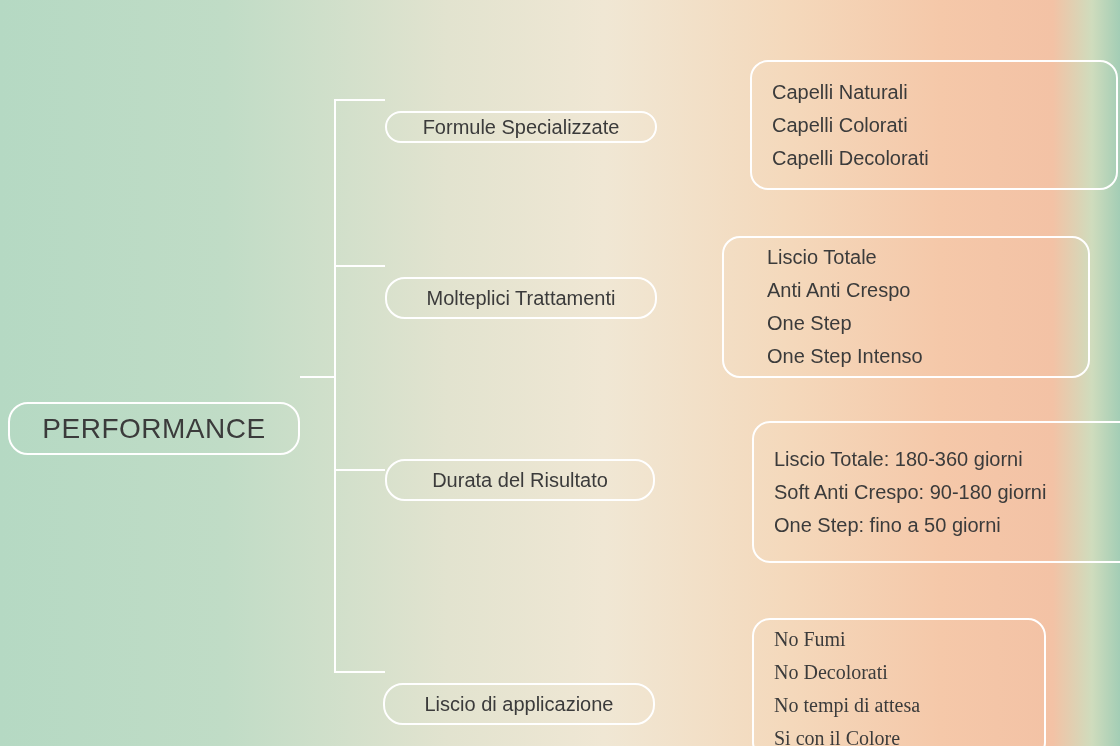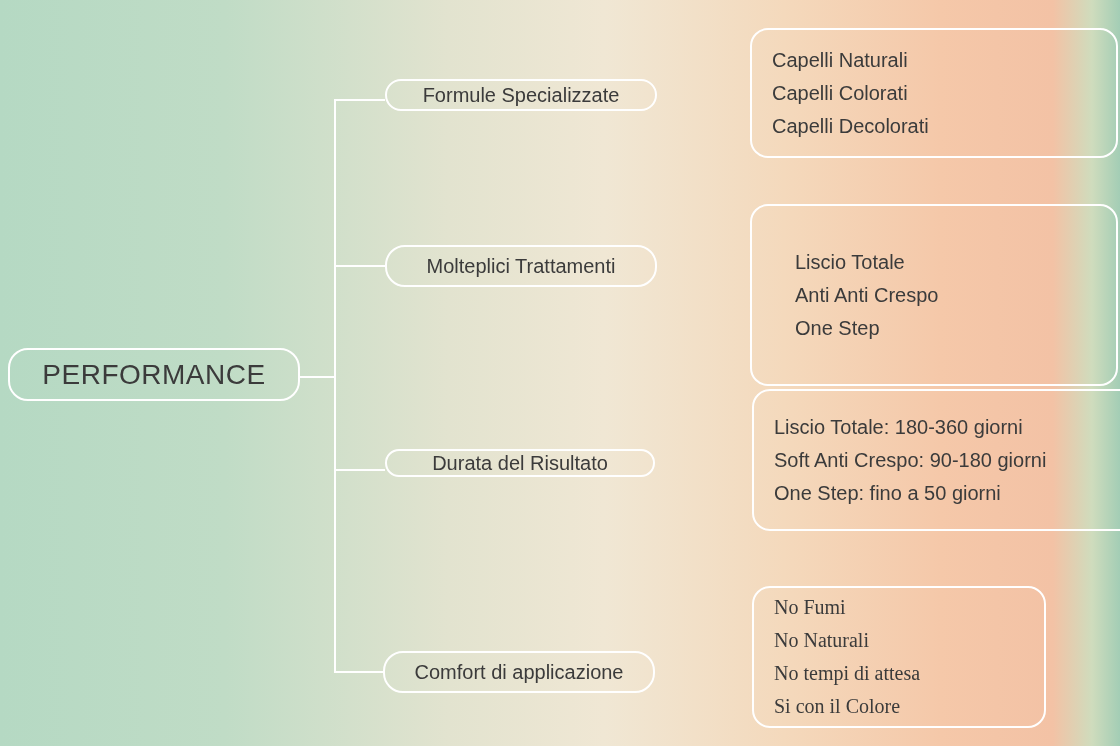--- a/index.html
+++ b/index.html
@@ -26,20 +26,21 @@
   }
   .node {
     position: absolute;
     box-sizing: border-box;
     border: 2px solid var(--line, #ffffff);
     border-radius: 20px;
     background: transparent;
     display: flex;
     align-items: center;
     justify-content: center;
+    margin-top: 32px;
   }
   .root-node {
     font-size: 28px;
     letter-spacing: 0.5px;
   }
   .label-node {
     font-size: 20px;
     white-space: nowrap;
   }
   .detail-node {
@@ -55,63 +56,64 @@
     white-space: nowrap;
   }
   .line {
     position: absolute;
     background: var(--line, #ffffff);
   }
 </style>
 </head>
 <body>
 
-<div class="node root-node" style="left:8px; top:348px; width:292px; height:53px;justify-content:center;">
+<div class="node root-node" style="left:8px; top:370px; width:292px; height:53px;justify-content:center;">
   <span>PERFORMANCE</span>
 </div>
 
 <div class="line" style="left:300px; top:376px; width:35px; height:2px;"></div>
 <div class="line" style="left:334px; top:99px; width:2px; height:574px;"></div>
 <div class="line" style="left:336px; top:99px; width:49px; height:2px;"></div>
 <div class="line" style="left:336px; top:265px; width:49px; height:2px;"></div>
 <div class="line" style="left:336px; top:469px; width:49px; height:2px;"></div>
 <div class="line" style="left:336px; top:671px; width:49px; height:2px;"></div>
 
 <div class="node label-node" style="left:385px; top:79px; width:272px; height:32px;">
   <span>Formule Specializzate</span>
 </div>
 
 <div class="node label-node" style="left:385px; top:245px; width:272px; height:42px;">
   <span>Molteplici Trattamenti</span>
 </div>
 
-<div class="node label-node" style="left:385px; top:449px; width:270px; height:28px;text-align:center;">
+<div class="node label-node" style="left:385px; top:427px; width:270px; height:42px;text-align:center;">
   <span>Durata del Risultato</span>
 </div>
 
 <div class="node label-node" style="left:383px; top:651px; width:272px; height:42px;">
-  <span>Comfort di applicazione</span>
+  <span>Liscio di applicazione</span>
 </div>
 
 <div class="node detail-node" style="left:750px; top:28px; width:368px; height:130px;">
   <div class="detail-line">Capelli Naturali</div>
   <div class="detail-line">Capelli Colorati</div>
   <div class="detail-line">Capelli Decolorati</div>
 </div>
 
-<div class="node detail-node" style="left:750px; top:204px; width:368px; height:182px;padding-left:43px;">
+<div class="node detail-node" style="left:722px; top:204px; width:368px; height:142px;padding-left:43px;">
   <div class="detail-line">Liscio Totale</div>
   <div class="detail-line">Anti Anti Crespo</div>
   <div class="detail-line">One Step</div>
+  <div class="detail-line">One Step Intenso</div>
 </div>
 
 <div class="node detail-node" style="left:752px; top:389px; width:432px; height:142px;">
   <div class="detail-line">Liscio Totale: 180-360 giorni</div>
   <div class="detail-line">Soft Anti Crespo: 90-180 giorni</div>
   <div class="detail-line">One Step: fino a 50 giorni</div>
 </div>
 
 <div class="node detail-node" style="left:752px; top:586px; width:294px; height:142px;font-family:Liberation Serif, serif;">
   <div class="detail-line">No Fumi</div>
-  <div class="detail-line">No Naturali</div>
+  <div class="detail-line">No Decolorati</div>
   <div class="detail-line">No tempi di attesa</div>
   <div class="detail-line">Si con il Colore</div>
 </div>
 
 </body></html>

